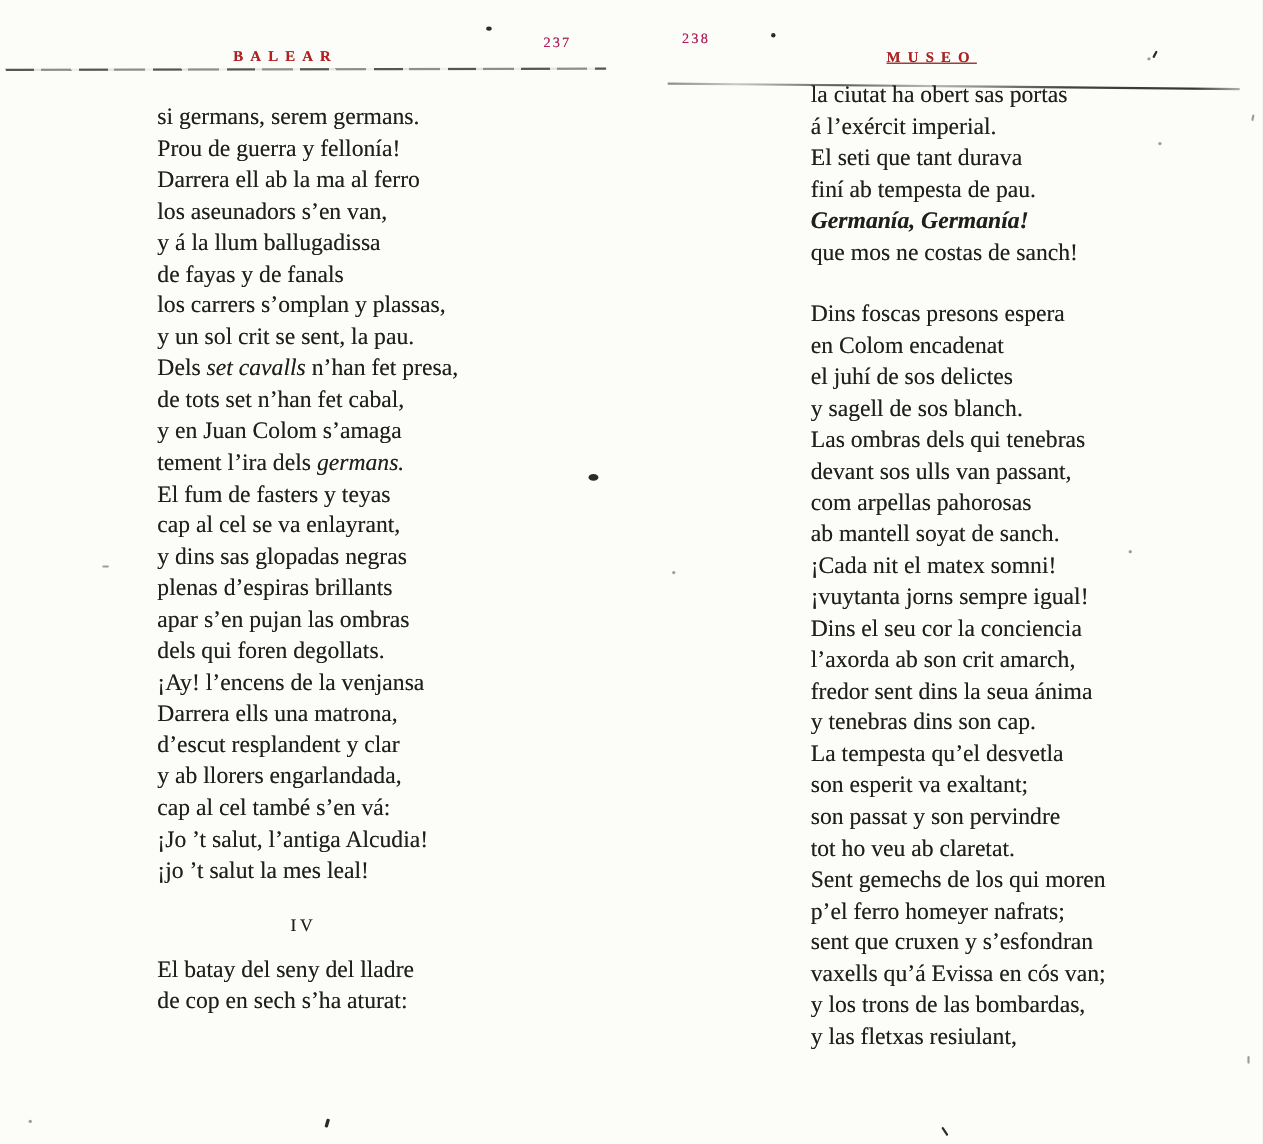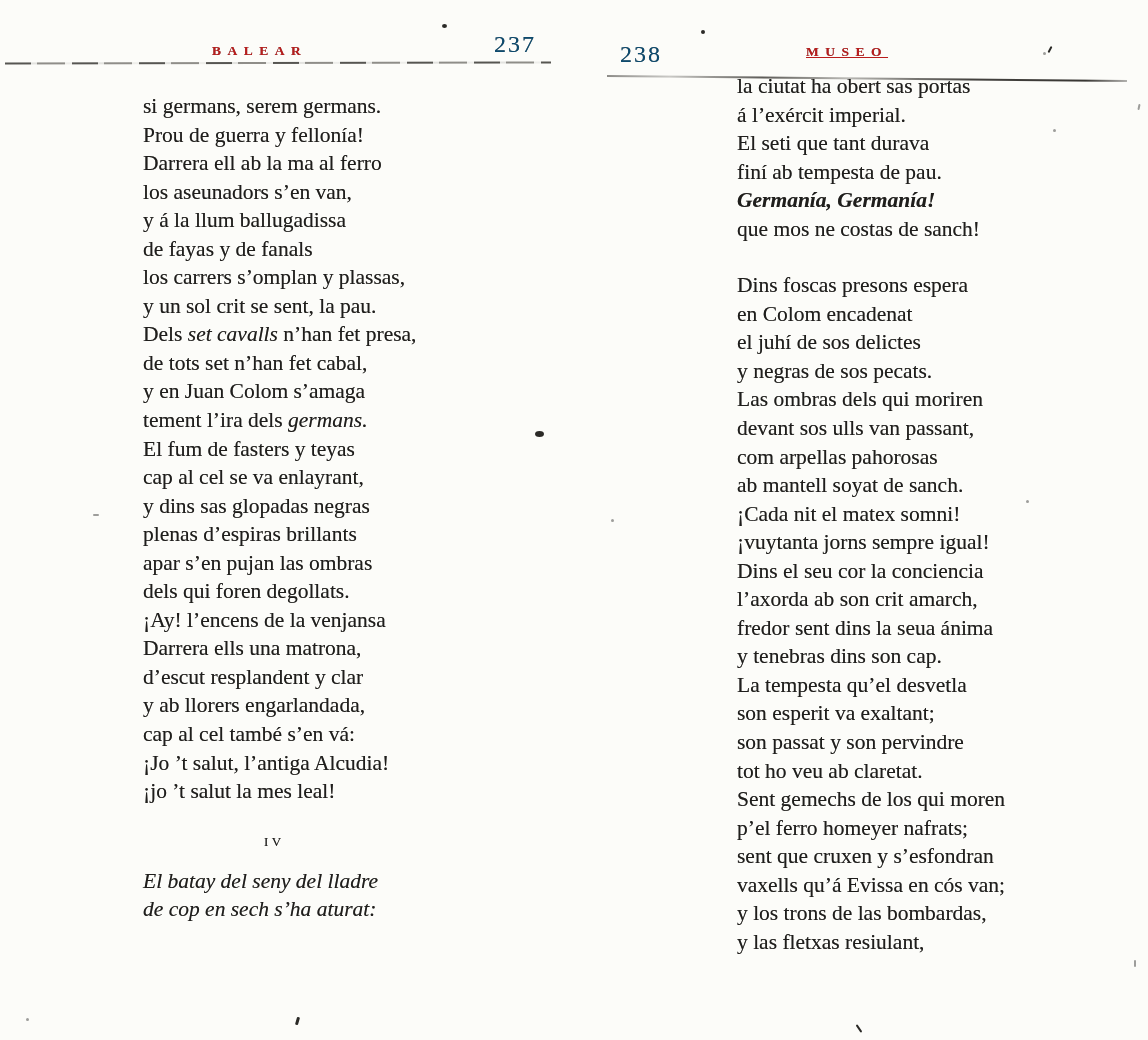--- a/index.html
+++ b/index.html
@@ -16,23 +16,23 @@
   .running-title {
     position:absolute;
     font-weight:700;
     font-size:13.5px;
     letter-spacing:6.5px;
     color:#b91c1c;
     white-space:nowrap;
   }
   .page-num {
     position:absolute;
-    font-size:24px;
+    font-size:13px;
     letter-spacing:2px;
-    color:#0c4a6e;
+    color:#be185d;
     font-feature-settings:"onum" 1;
   }
   .rule { position:absolute; height:2px; }
   .rule-left {
     left:5px; top:62px; width:546px;
     background:repeating-linear-gradient(90deg,
       rgba(45,44,40,0.80) 0 26px, rgba(45,44,40,0.12) 26px 32px,
       rgba(70,68,62,0.60) 32px 60px, rgba(70,68,62,0.08) 60px 67px);
     transform:rotate(-0.12deg);
   }
@@ -48,42 +48,42 @@
   .column { position:absolute; font-size:21.5px; }
   #left-column  { left:143px; top:92px;  width:430px; }
   #right-column { left:737px; top:72px;  width:405px; }
   .poem-line { height:28.55px; line-height:28.55px; white-space:nowrap; }
   .em { font-style:italic; }
   .b  { font-weight:700; }
   .section-heading {
     display:block;
     width:fit-content;
     margin:25px 0 0 121px;
-    font-size:13px;
+    font-size:16px;
     letter-spacing:3.5px;
     font-weight:400;
     line-height:22px;
     color:#1f1e1c;
   }
-  .stanza-2-left { margin-top:14px;font-style:italic; }
+  .stanza-2-left { margin-top:14px; }
   .stanza-gap { height:28px; }
   .speck { position:absolute; background:#2b2a27; border-radius:50%; }
   .speck.faint { opacity:0.45; }
   .speck.bar { border-radius:1px; }
 </style>
 </head>
 <body>
 
 <div class="scan">
 
   <span class="running-title" style="left:212px; top:43px;">BALEAR</span>
   <span class="page-num" style="left:494px; top:31px;">237</span>
   <div class="rule rule-left"></div>
 
-  <span class="page-num" style="left:620px; top:41px;">238</span>
+  <span class="page-num" style="left:620px; top:27px;">238</span>
   <span class="running-title" style="left:806px; top:44px;text-decoration:underline;">MUSEO</span>
   <div class="rule rule-right"></div>
 
   <div class="column" id="left-column">
     <div>
         <div class="poem-line"><span>si germans, serem germans.</span></div>
         <div class="poem-line"><span>Prou de guerra y fellonía!</span></div>
         <div class="poem-line"><span>Darrera ell ab la ma al ferro</span></div>
         <div class="poem-line"><span>los aseunadors s’en van,</span></div>
         <div class="poem-line"><span>y á la llum ballugadissa</span></div>
@@ -122,22 +122,22 @@
         <div class="poem-line"><span>El seti que tant durava</span></div>
         <div class="poem-line"><span>finí ab tempesta de pau.</span></div>
         <div class="poem-line"><span class="em b">Germanía, Germanía!</span></div>
         <div class="poem-line"><span>que mos ne costas de sanch!</span></div>
       </div>
     <div class="stanza-gap"></div>
     <div>
         <div class="poem-line"><span>Dins foscas presons espera</span></div>
         <div class="poem-line"><span>en Colom encadenat</span></div>
         <div class="poem-line"><span>el juhí de sos delictes</span></div>
-        <div class="poem-line"><span>y negras de sos pecats.</span></div>
-        <div class="poem-line"><span>Las ombras dels qui moriren</span></div>
+        <div class="poem-line"><span>y sagell de sos blanch.</span></div>
+        <div class="poem-line"><span>Las ombras dels qui tenebras</span></div>
         <div class="poem-line"><span>devant sos ulls van passant,</span></div>
         <div class="poem-line"><span>com arpellas pahorosas</span></div>
         <div class="poem-line"><span>ab mantell soyat de sanch.</span></div>
         <div class="poem-line"><span>¡Cada nit el matex somni!</span></div>
         <div class="poem-line"><span>¡vuytanta jorns sempre igual!</span></div>
         <div class="poem-line"><span>Dins el seu cor la conciencia</span></div>
         <div class="poem-line"><span>l’axorda ab son crit amarch,</span></div>
         <div class="poem-line"><span>fredor sent dins la seua ánima</span></div>
         <div class="poem-line"><span>y tenebras dins son cap.</span></div>
         <div class="poem-line"><span>La tempesta qu’el desvetla</span></div>

